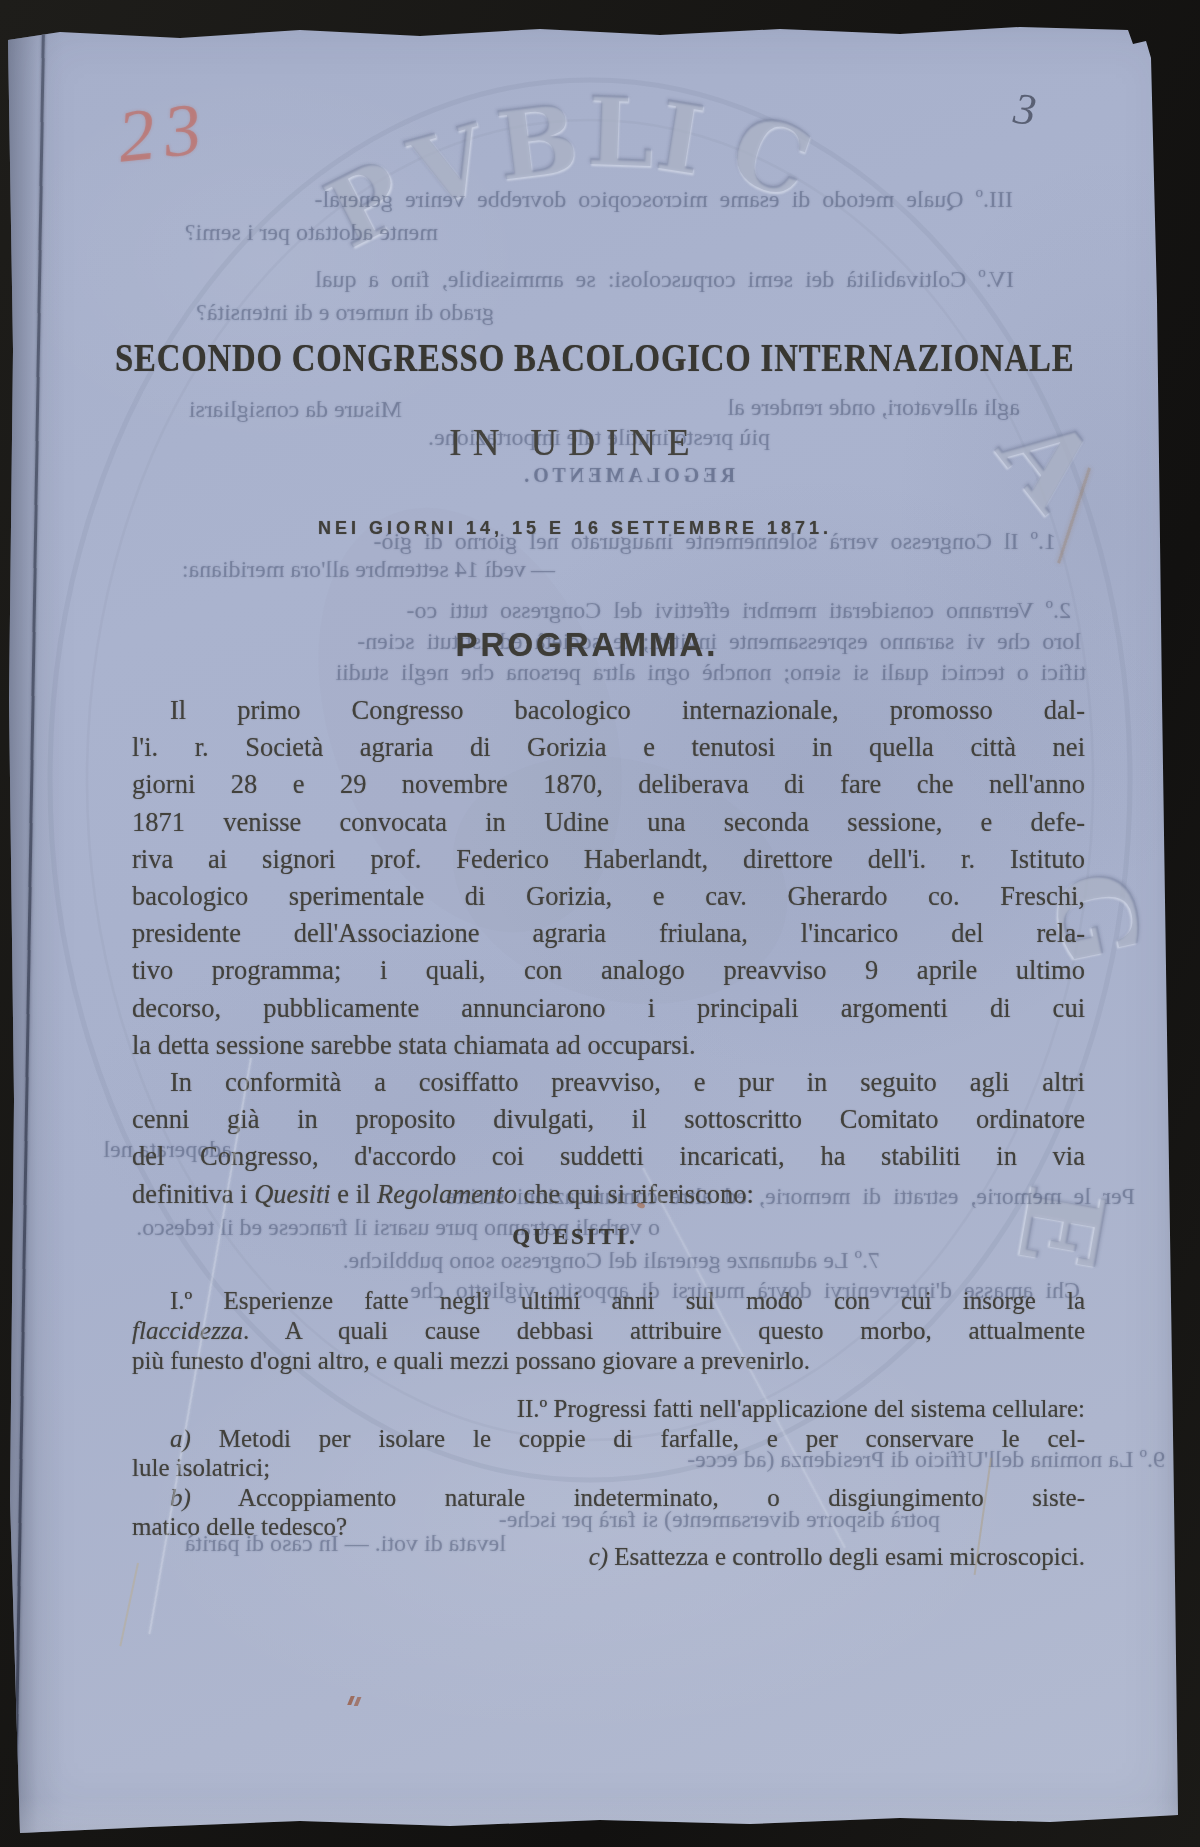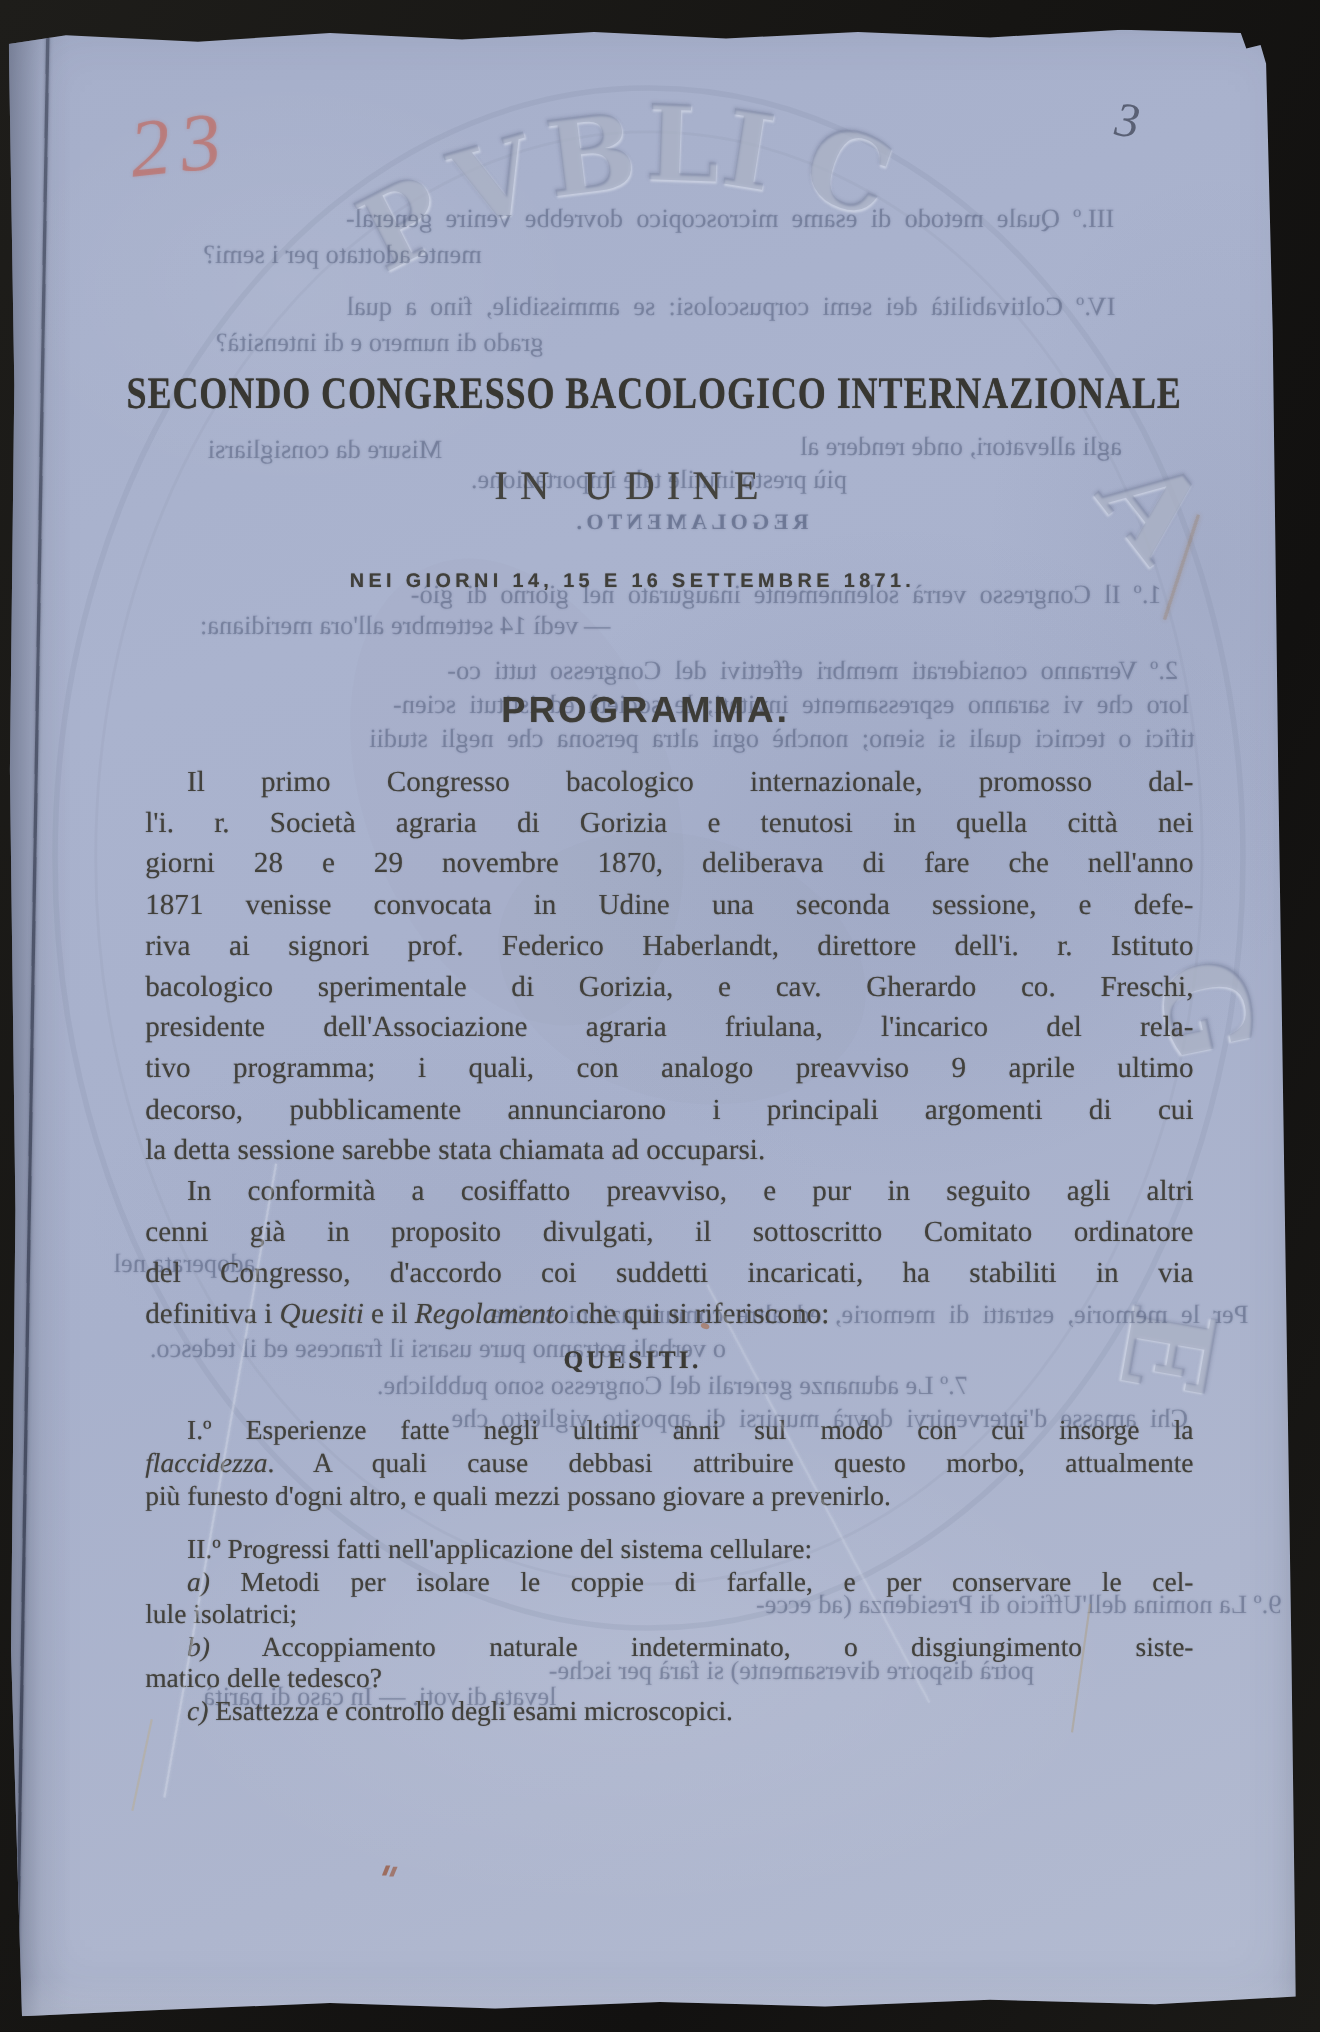--- a/index.html
+++ b/index.html
@@ -52,21 +52,21 @@
   .h-ques{top:1224px;font-size:23px;font-weight:bold;letter-spacing:3px;color:#3b3a35;
           text-shadow:0 0 1px rgba(58,57,52,.65);}
   .textblock{position:absolute;left:112px;width:953px;color:#42413c;
              text-shadow:0 0 1.2px rgba(64,62,56,.55);margin-left:20px;}
   #para1{top:692px;line-height:37.2px;font-size:26.5px;}
   #para2{top:1064px;line-height:37.2px;font-size:26.5px;}
   #ques1{top:1286px;line-height:30px;font-size:25px;}
   #ques2{top:1394px;line-height:29.5px;font-size:25px;}
   .tl{text-align:left;}
   .tl.j{text-align:justify;text-align-last:justify;}
-  .tl.ind{text-indent:38px;}
+  .tl.ind{text-indent:38px;text-align:right;}
   
   .red23{position:absolute;left:118px;top:90px;font-size:74px;font-style:italic;
          letter-spacing:9px;color:rgba(197,92,76,.48);transform:rotate(-6deg);
          text-shadow:0 0 3px rgba(197,92,76,.30);}
   .pg3{position:absolute;left:1014px;top:84px;font-size:44px;font-style:italic;
        color:rgba(72,78,96,.82);transform:rotate(7deg);}
   
   .scratch{position:absolute;width:2px;transform-origin:top center;}
   .s1{left:250px;top:1058px;height:585px;background:rgba(219,225,237,.42);transform:rotate(10deg);box-shadow:0 0 3px rgba(219,225,237,.35);}
   .s2{left:642px;top:1168px;height:430px;background:rgba(214,221,234,.32);transform:rotate(-28deg);box-shadow:0 0 3px rgba(214,221,234,.3);}

